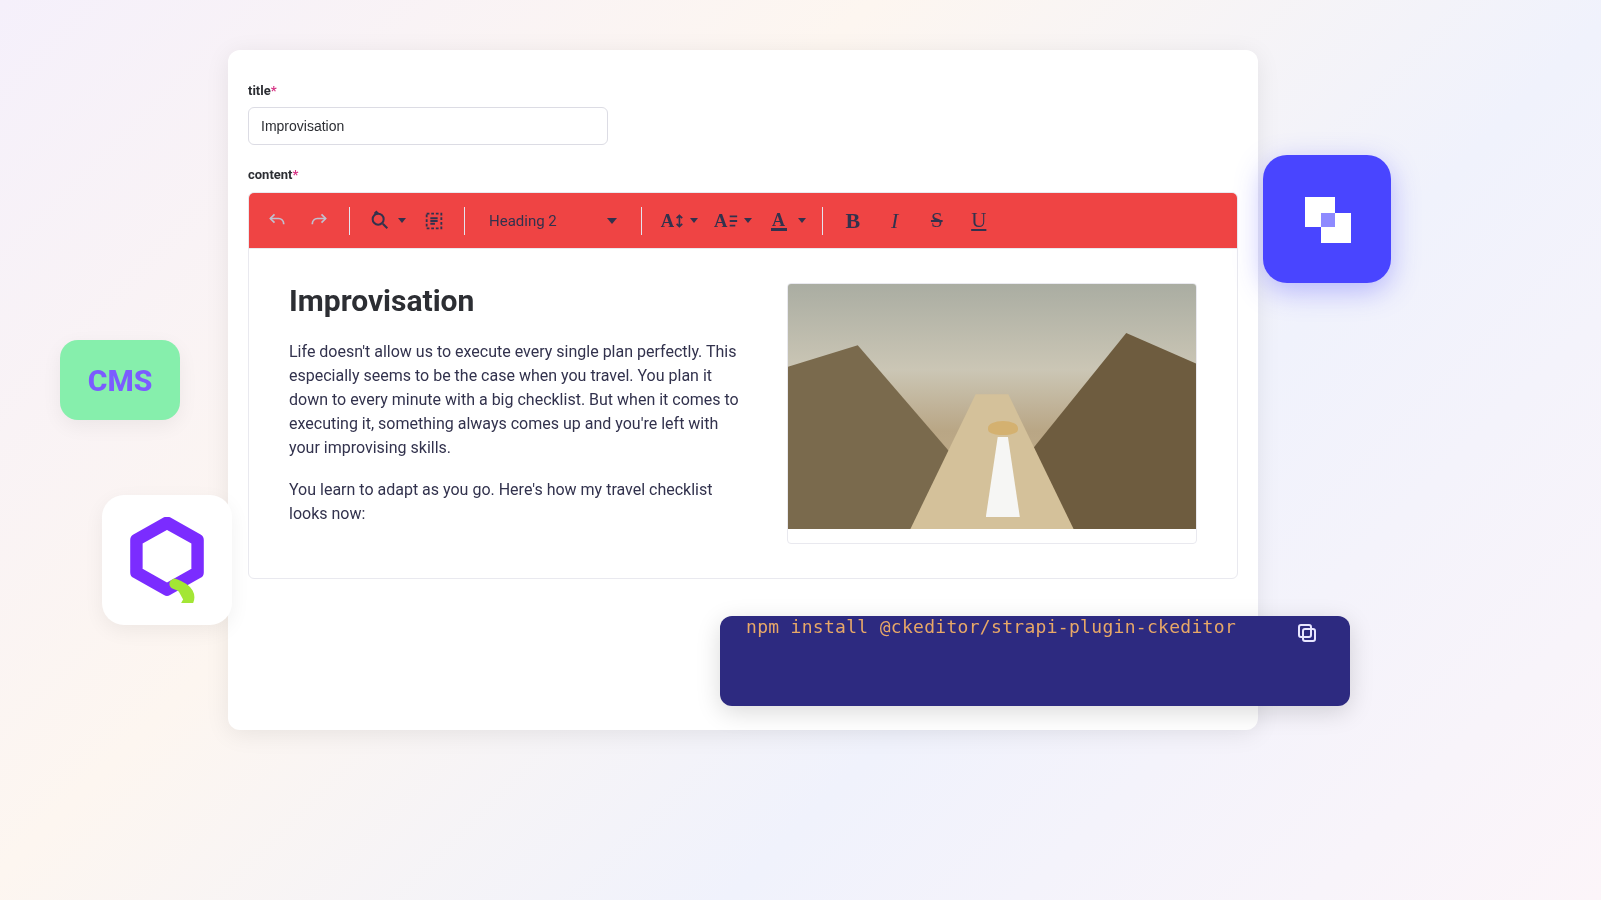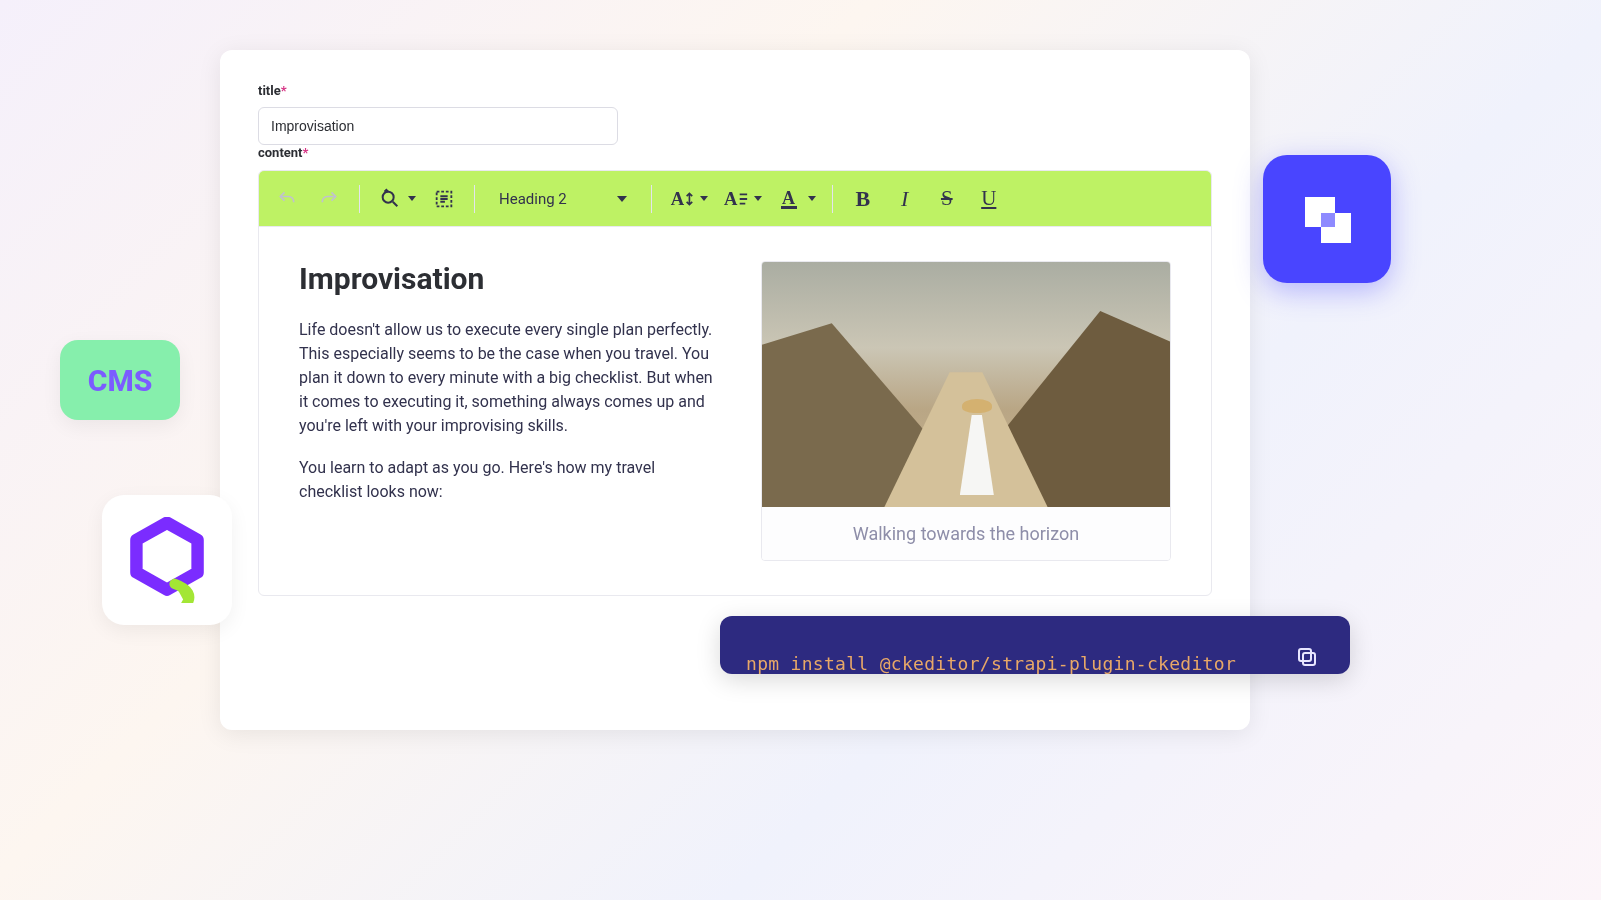--- a/index.html
+++ b/index.html
@@ -7,28 +7,28 @@
     font-family: -apple-system, BlinkMacSystemFont, "Segoe UI", Roboto, sans-serif;
     width: 1601px;
     height: 900px;
     background: linear-gradient(135deg, #f5f0fb 0%, #fdf6f0 35%, #f0f2fc 65%, #fcf5f9 100%);
     position: relative;
     overflow: hidden;
   }
 
   .main-card {
     position: absolute;
-    left: 220px;
+    left: 228px;
     top: 50px;
     width: 1030px;
     height: 680px;
     background: #fff;
     border-radius: 12px;
     box-shadow: 0 4px 24px rgba(0,0,0,0.08);
-    padding: 30px 38px;
+    padding: 30px 20px;
   }
 
   .field-label {
     font-size: 13px;
     font-weight: 700;
     color: #2c2e33;
   }
   .req { color: #d63384; }
 
   .title-input {
@@ -36,37 +36,38 @@
     width: 360px;
     height: 38px;
     border: 1px solid #dcdce4;
     border-radius: 6px;
     padding: 0 12px;
     font-size: 14px;
     color: #2c2e33;
   }
 
   .content-label {
+    margin-top: 22px;
     font-size: 13px;
     font-weight: 700;
     color: #2c2e33;
   }
 
   .editor-wrap {
     margin-top: 10px;
     border: 1px solid #e9e9ef;
     border-radius: 6px;
     overflow: hidden;
   }
 
   .toolbar {
     display: flex;
     align-items: center;
     height: 56px;
-    background: #bef264;
+    background: #ef4444;
     border-bottom: 1px solid #e9e9ef;
     padding: 0 10px;
     gap: 6px;
   }
 
   .tb-btn {
     display: flex;
     align-items: center;
     justify-content: center;
     width: 36px;
@@ -234,25 +235,25 @@
     display: flex;
     align-items: center;
     justify-content: center;
     box-shadow: 0 8px 28px rgba(73,69,255,0.35);
   }
 
   .install-bar {
     position: absolute;
     left: 720px; top: 616px;
     width: 630px;
-    height: 58px;
+    height: 90px;
     background: #2d2a80;
     border-radius: 12px;
     display: flex;
-    align-items: flex-end;
+    align-items: flex-start;
     padding: 0 26px;
     box-shadow: 0 6px 24px rgba(0,0,0,0.15);
   }
   .install-bar code {
     font-family: "SF Mono", Menlo, Consolas, monospace;
     font-size: 18px;
     color: #e8a867;
     letter-spacing: 0.3px;
   }
   .copy-btn {
@@ -386,21 +387,20 @@
       <figure class="editor-figure">
         <div class="figure-img">
           <div class="mountain-left"></div>
           <div class="mountain-right"></div>
           <div class="path"></div>
           <div class="person">
               <div class="hat"></div>
               <div class="dress"></div>
             </div>
         </div>
-        <figcaption class="figure-caption">Walking towards the horizon</figcaption>
       </figure>
     </div>
   </div>
 </div>
 
 <div class="badge-cms">
   <span>CMS</span>
 </div>
 
 <div class="badge-hex">

